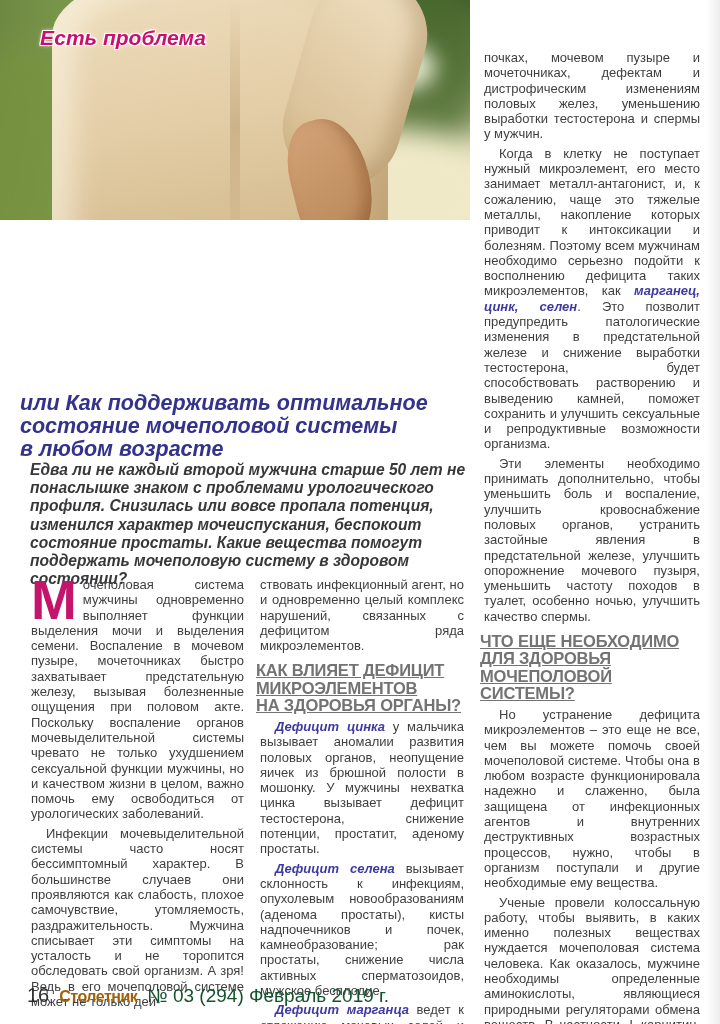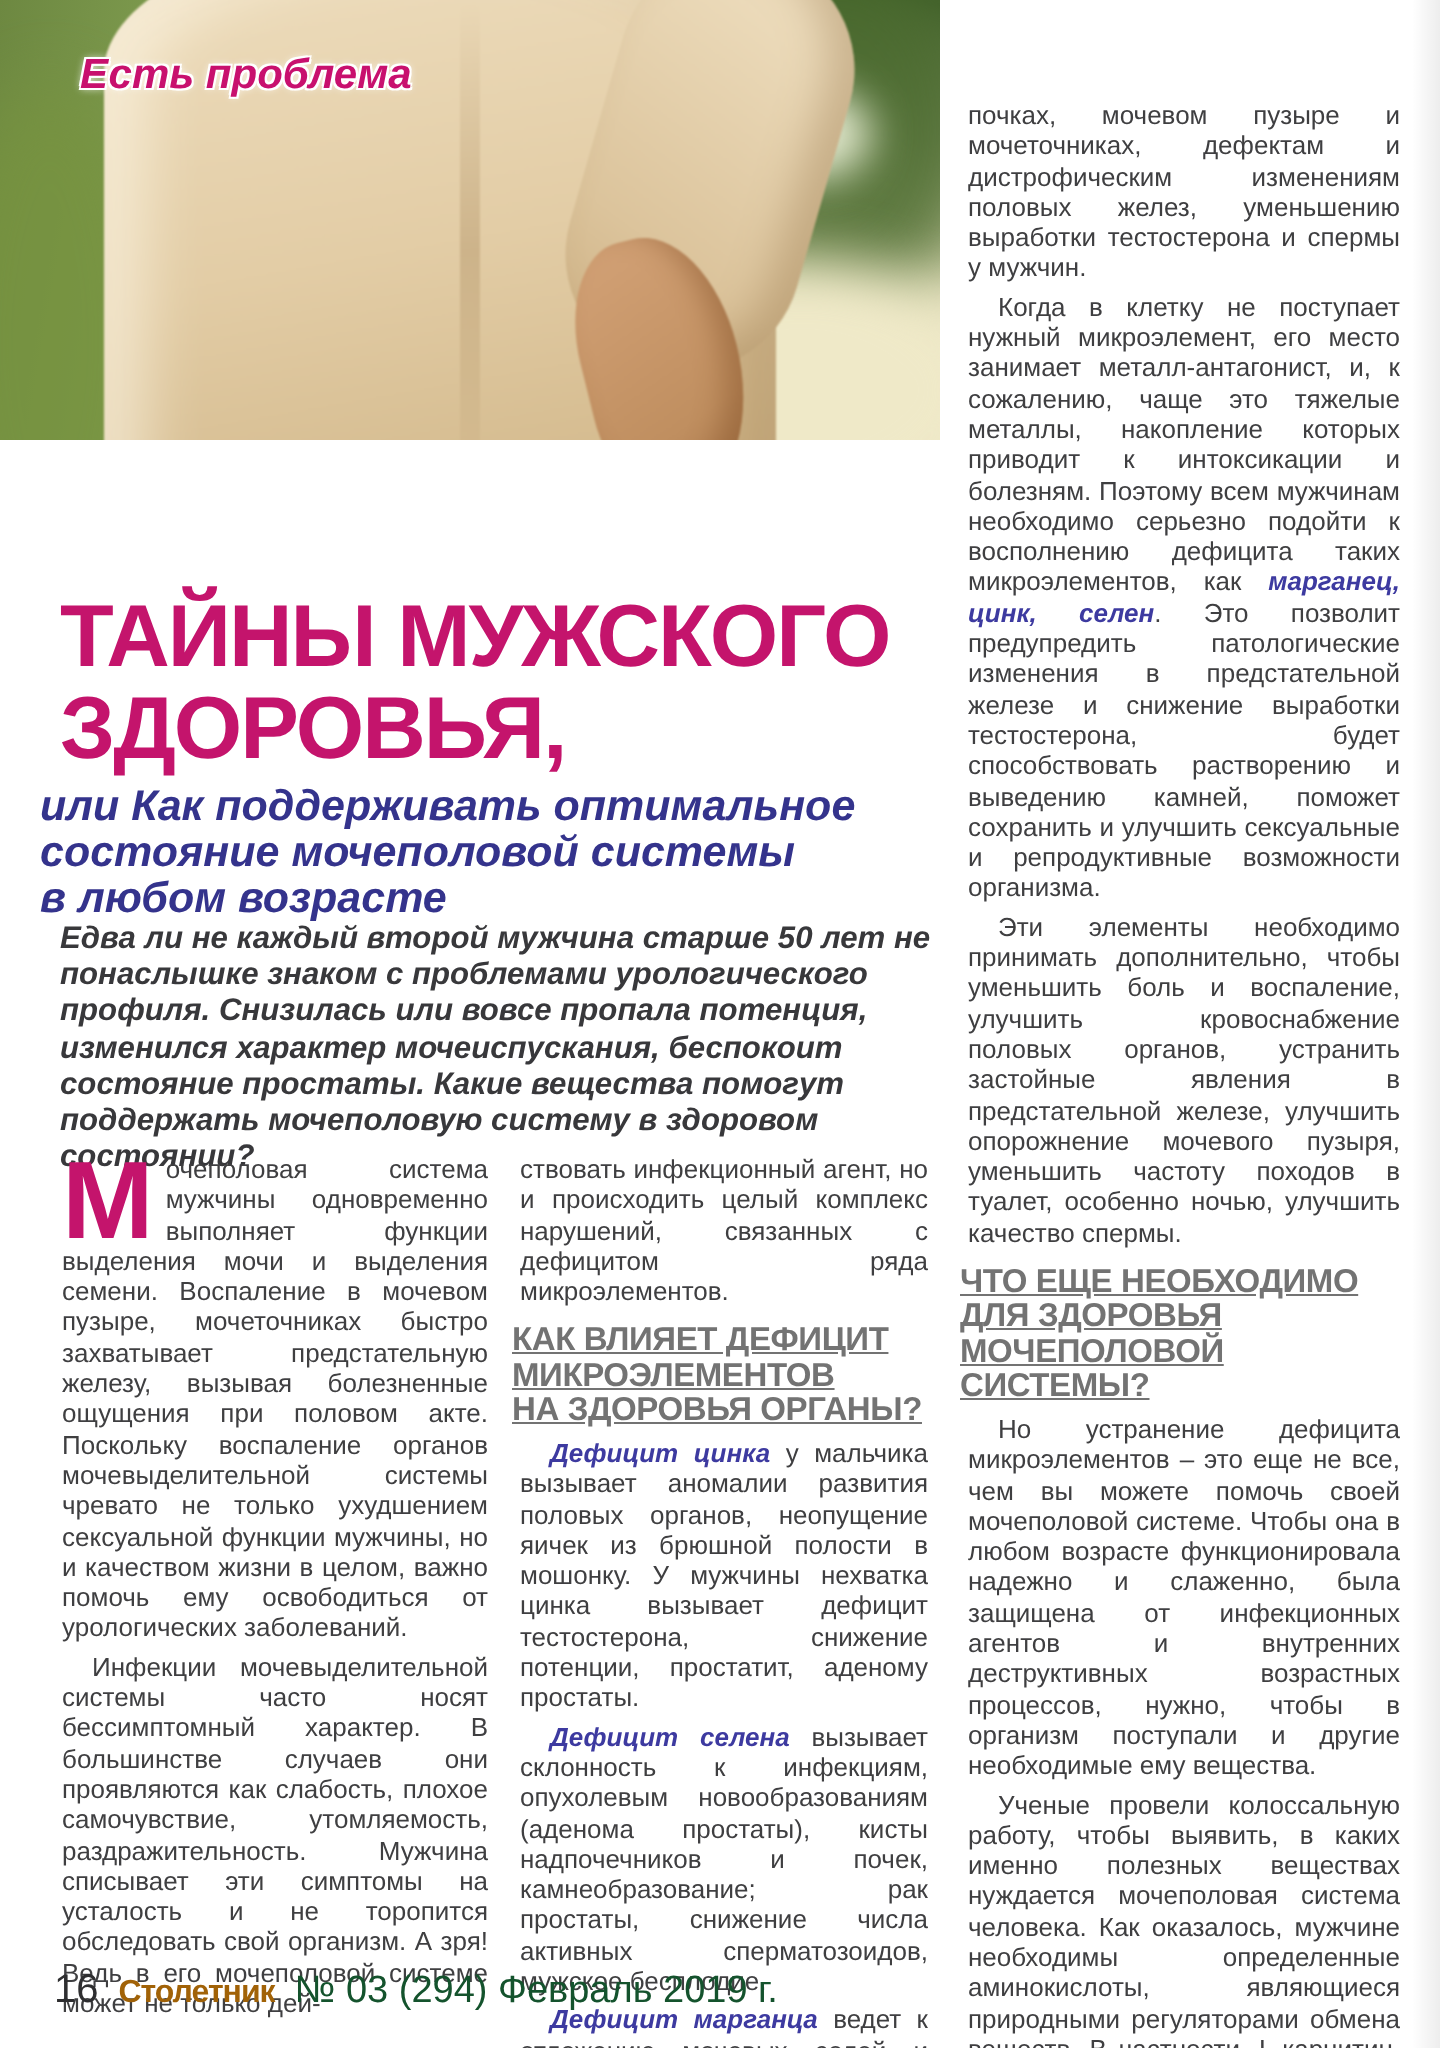--- a/index.html
+++ b/index.html
@@ -84,34 +84,32 @@
       <div class="ph hand"></div>
       <div class="ph finger f1"></div>
       <div class="ph finger f2"></div>
       <div class="ph finger f3"></div>
       <div class="ph finger f4"></div>
       <div class="ph left-hand"></div>
     </div>
     <div class="ribbon">Есть проблема</div>
   </div>
 
-  <h1 class="title">ТАЙНЫ МУЖСКОГО
-ЗДОРОВЬЯ,</h1>
   <h2 class="subtitle">или Как поддерживать оптимальное
 состояние мочеполовой системы
 в любом возрасте</h2>
   <p class="lead">Едва ли не каждый второй мужчина старше 50 лет не понаслышке знаком с проблемами урологического профиля. Снизилась или вовсе пропала потенция, изменился характер мочеиспускания, беспокоит состояние простаты. Какие вещества помогут поддержать мочеполовую систему в здоровом состоянии?</p>
 
   <div class="col col-left">
     <p><span class="dropcap">М</span><span>очеполовая система мужчины одновременно выполняет функции выделения мочи и выделения семени. Воспаление в мочевом пузыре, мочеточниках быстро захватывает предстательную железу, вызывая болезненные ощущения при половом акте. Поскольку воспаление органов мочевыделительной системы чревато не только ухудшением сексуальной функции мужчины, но и качеством жизни в целом, важно помочь ему освободиться от урологических заболеваний.</span></p>
     <p class="indent">Инфекции мочевыделительной системы часто носят бессимптомный характер. В большинстве случаев они проявляются как слабость, плохое самочувствие, утомляемость, раздражительность. Мужчина списывает эти симптомы на усталость и не торопится обследовать свой организм. А зря! Ведь в его мочеполовой системе может не только дей-</p>
   </div>
 
   <div class="col col-mid">
-    <p>ствовать инфекционный агент, но и происходить целый комплекс нарушений, связанных с дефицитом ряда микроэлементов.</p>
+    <p>ствовать инфекционный агент, но и одновременно целый комплекс нарушений, связанных с дефицитом ряда микроэлементов.</p>
     <h3 class="sechead">КАК ВЛИЯЕТ ДЕФИЦИТ
 МИКРОЭЛЕМЕНТОВ
 НА ЗДОРОВЬЯ ОРГАНЫ?</h3>
     <p class="indent"><span class="term">Дефицит цинка</span><span> у мальчика вызывает аномалии развития половых органов, неопущение яичек из брюшной полости в мошонку. У мужчины нехватка цинка вызывает дефицит тестостерона, снижение потенции, простатит, аденому простаты.</span></p>
     <p class="indent"><span class="term">Дефицит селена</span><span> вызывает склонность к инфекциям, опухолевым новообразованиям (аденома простаты), кисты надпочечников и почек, камнеобразование; рак простаты, снижение числа активных сперматозоидов, мужское бесплодие.</span></p>
     <p class="indent"><span class="term">Дефицит марганца</span><span> ведет к отложению мочевых солей и способствует образованию камней в</span></p>
   </div>
 
   <div class="col col-right">
     <p>почках, мочевом пузыре и мочеточниках, дефектам и дистрофическим изменениям половых желез, уменьшению выработки тестостерона и спермы у мужчин.</p>

